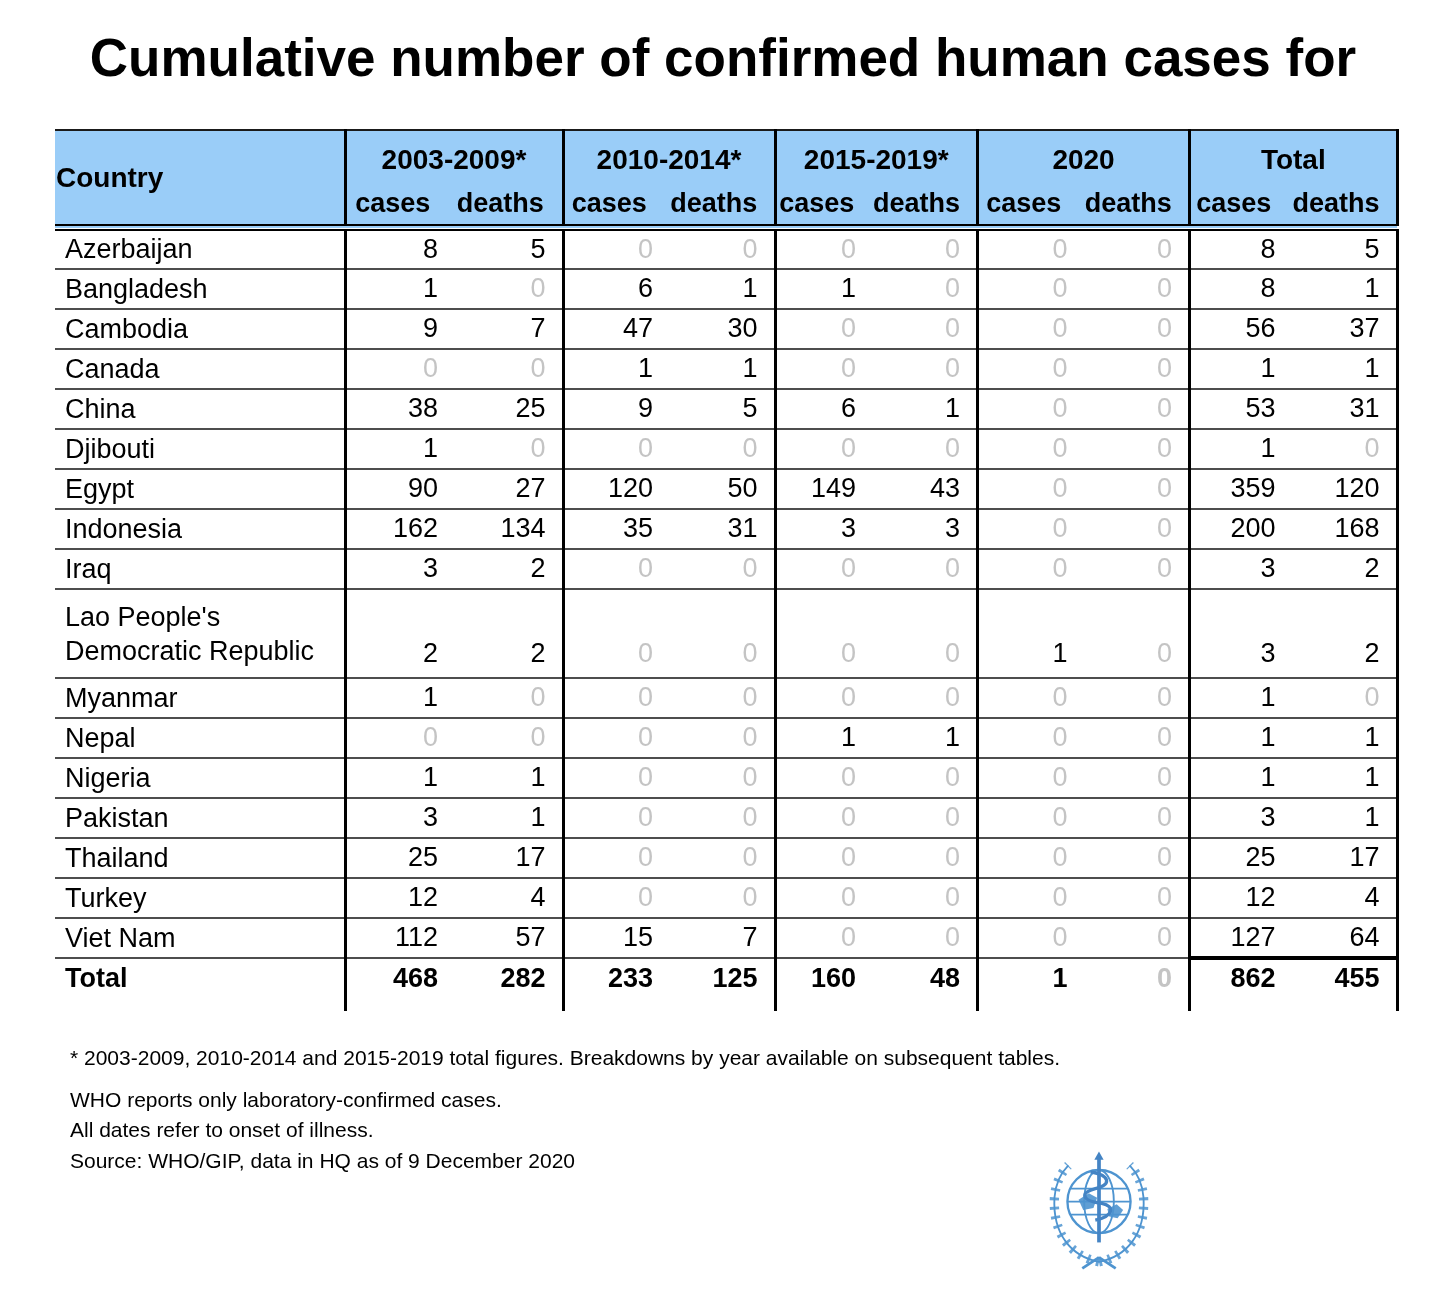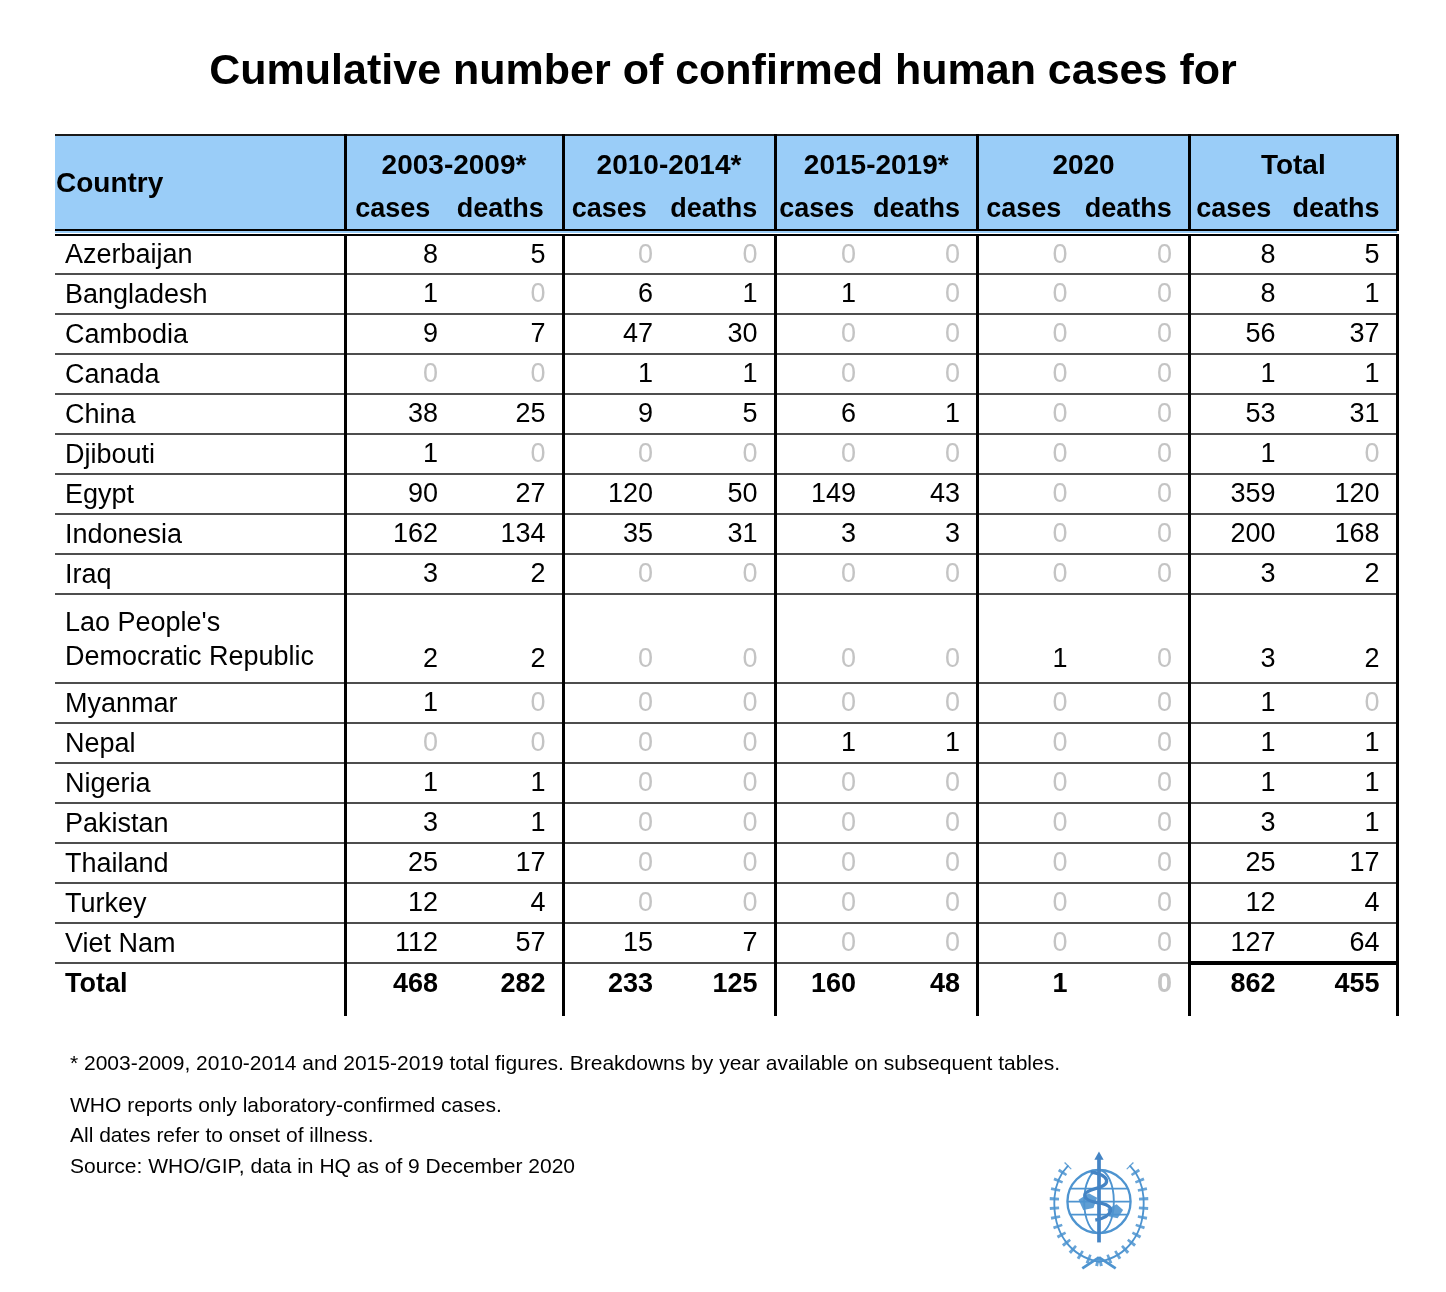--- a/index.html
+++ b/index.html
@@ -6,23 +6,23 @@
     --header-bg:#9acdf8;
     --zero-text:#c4c4c4;
     --logo-blue:#4484c4;
     --emblem-blue:#4e94d0;
     --rowline:#4d4d4d;
   }
   html,body{margin:0;padding:0;background:#fff;}
   body{font-family:"Liberation Sans", sans-serif;color:#000;}
   .page{position:relative;width:1446px;height:1292px;background:#fff;overflow:hidden;}
   .title{
-    margin:42px 40px 0 40px;
+    margin:24px 40px 0 40px;
     text-align:center;
-    font-size:43px;
+    font-size:53px;
     font-weight:bold;
     line-height:1.3;
   }
   table.who{
     border-collapse:collapse;
     table-layout:fixed;
     margin:36px 0 0 55px;
   }
   th,td{box-sizing:border-box;}
   .hcountry,.hgroup{background:var(--header-bg);border-top:2px solid #1a1a1a;}

